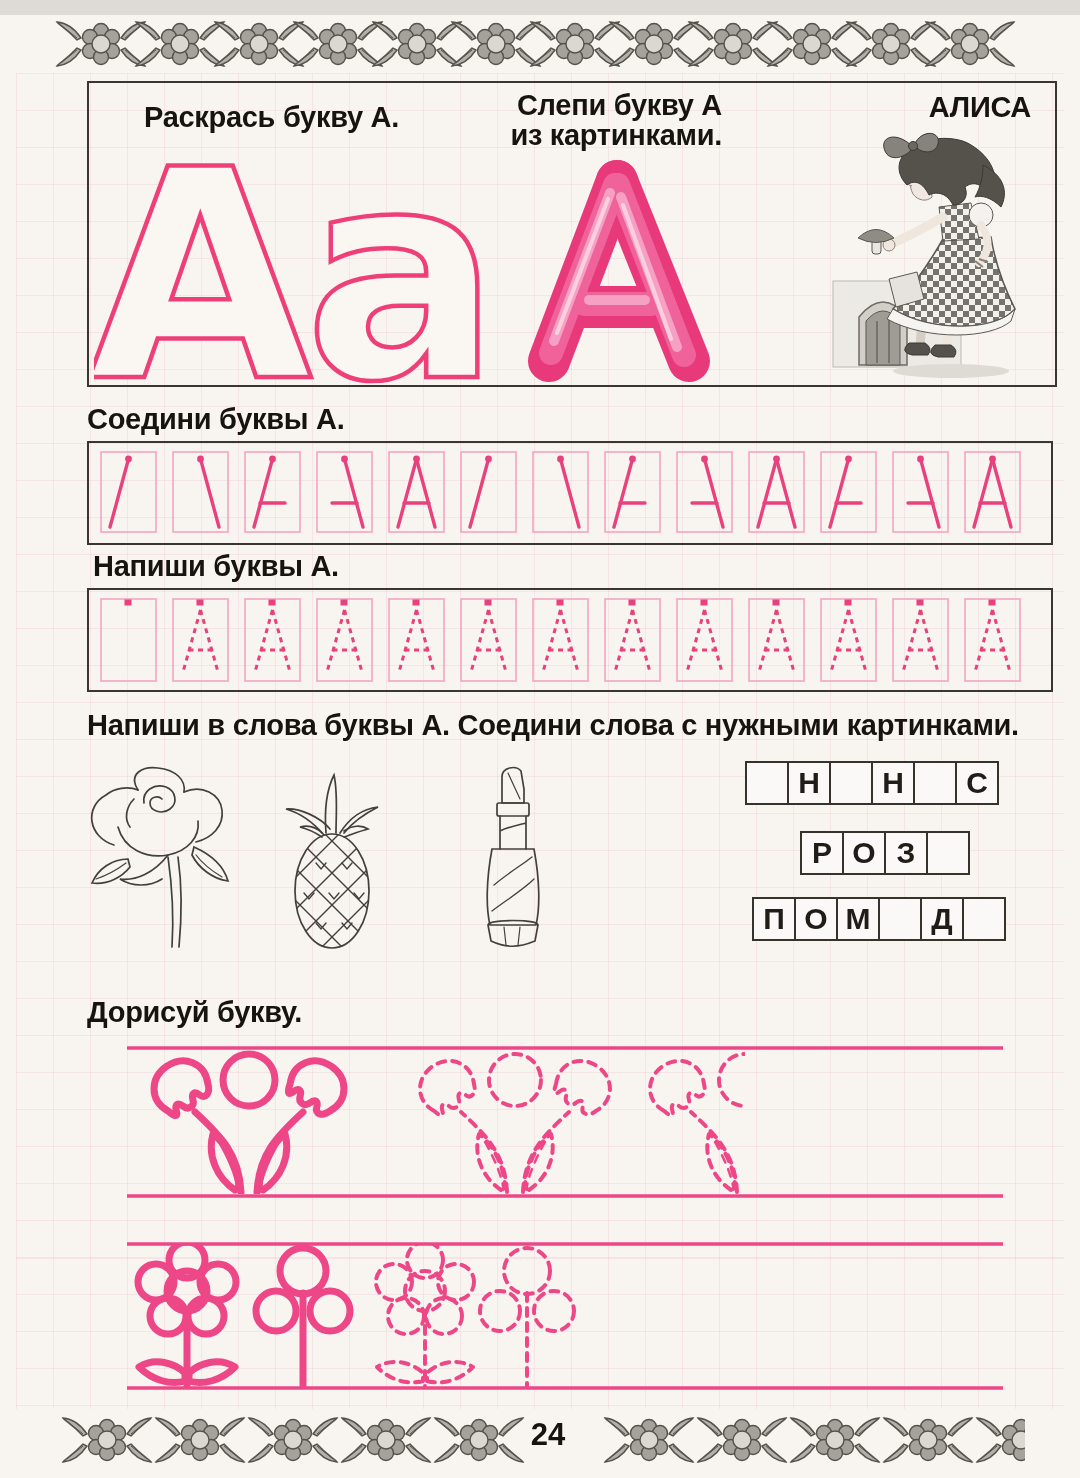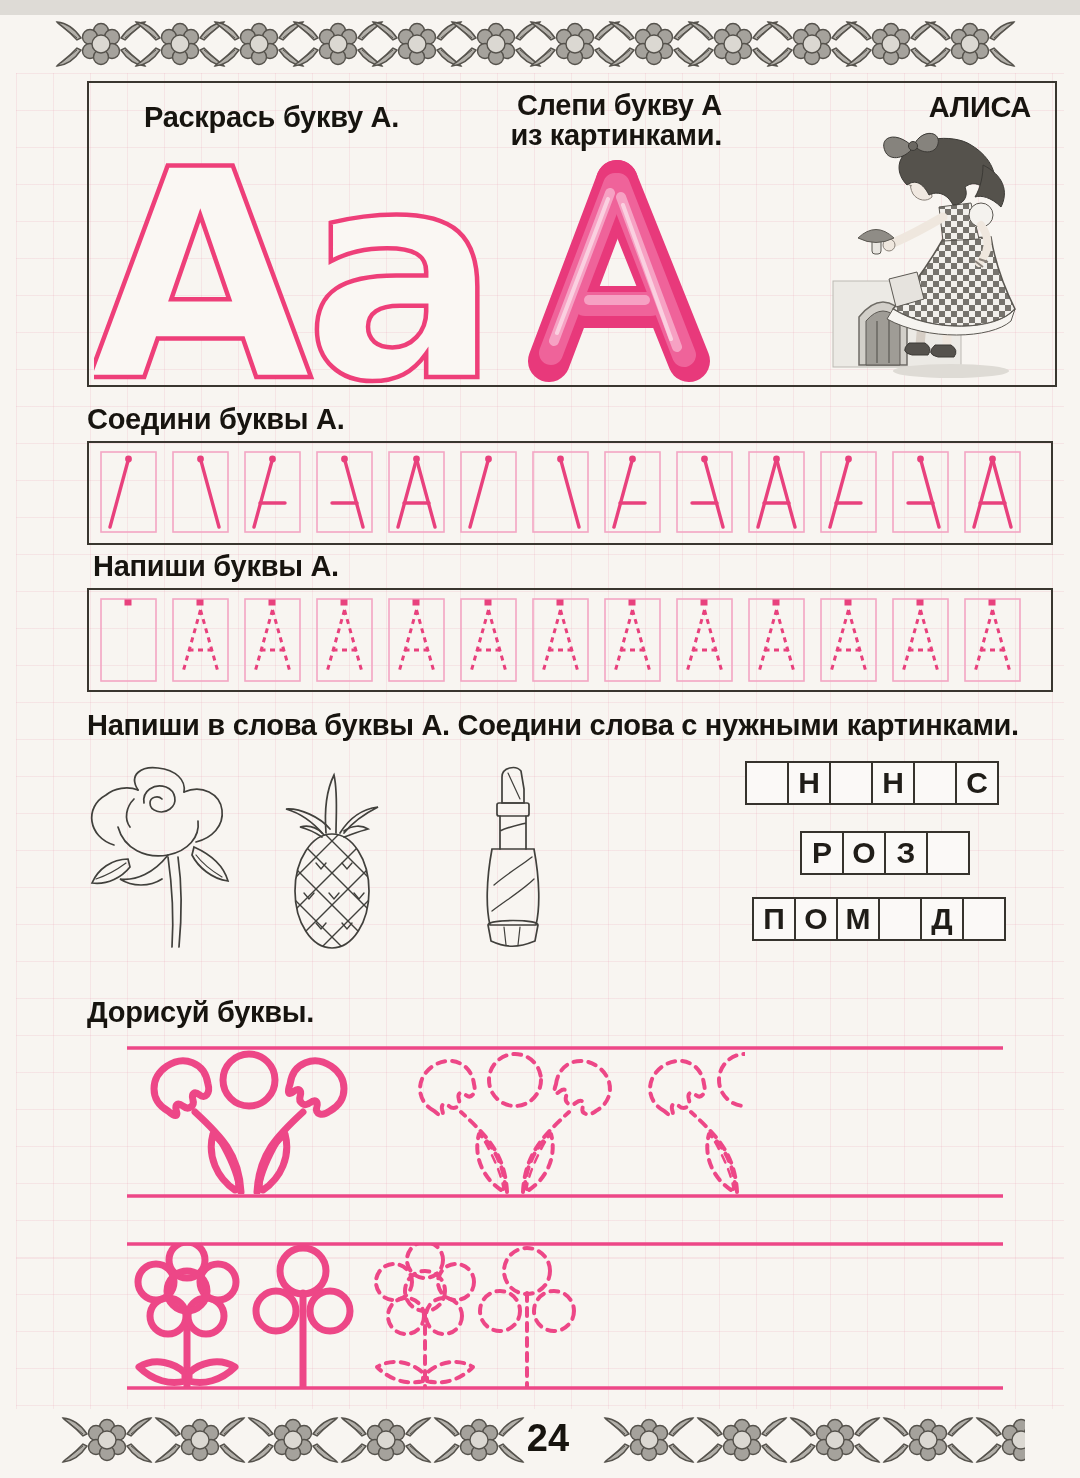--- a/index.html
+++ b/index.html
@@ -14,21 +14,21 @@
   .boxrow{position:absolute;left:11px;top:8px;display:flex;gap:15px;}
   .word-row{position:absolute;display:flex;}
   .cell{width:44px;height:44px;box-sizing:border-box;border:2px solid #36332d;margin-left:-2px;
         background:#fbf9f7;display:flex;align-items:center;justify-content:center;
         font-weight:bold;font-size:30px;color:#201d18;}
   .cell:first-child{margin-left:0;}
   .abs{position:absolute;}
   .center{text-align:right;}
   .m-solid{stroke-width:7;stroke:#ed4787;fill:none;stroke-linecap:round;stroke-linejoin:round;}
   .m-dashed{stroke-width:4;stroke:#ed4787;fill:none;stroke-dasharray:8 7;stroke-linecap:round;stroke-linejoin:round;}
-  .pagenum{position:absolute;font-weight:bold;font-size:38px;color:#17140f;}
+  .pagenum{position:absolute;font-weight:bold;font-size:31px;color:#17140f;}
   svg{display:block;}
 </style>
 </head>
 <body>
 
 <div class="page">
   <div class="grid-layer"></div>
 
   <svg width="0" height="0" style="position:absolute">
     <defs>
@@ -490,21 +490,21 @@
     </div>
   <div class="word-row" style="left:752px;top:882px">
       <div class="cell">П</div>
       <div class="cell">О</div>
       <div class="cell">М</div>
       <div class="cell"></div>
       <div class="cell">Д</div>
       <div class="cell"></div>
     </div>
 
-  <div class="title" style="left:87px;top:981px">Дорисуй буквы.</div>
+  <div class="title" style="left:87px;top:981px">Дорисуй букву.</div>
 
   <svg class="abs" style="left:125px;top:1028px" width="882" height="158" viewBox="0 0 882 158">
     <g stroke="#ed4787" stroke-width="3.5">
         <line x1="2" y1="5" x2="878" y2="5"></line>
         <line x1="2" y1="153" x2="878" y2="153"></line>
       </g>
     <use href="#tulip-motif" x="4" y="7" width="240" height="144" class="m-solid"></use>
     <use href="#tulip-motif" x="270" y="7" width="240" height="144" class="m-dashed"></use>
     <svg x="500" y="7" width="120" height="144" viewBox="0 0 120 144">
       <use href="#tulip-motif" width="240" height="144" class="m-dashed"></use>

